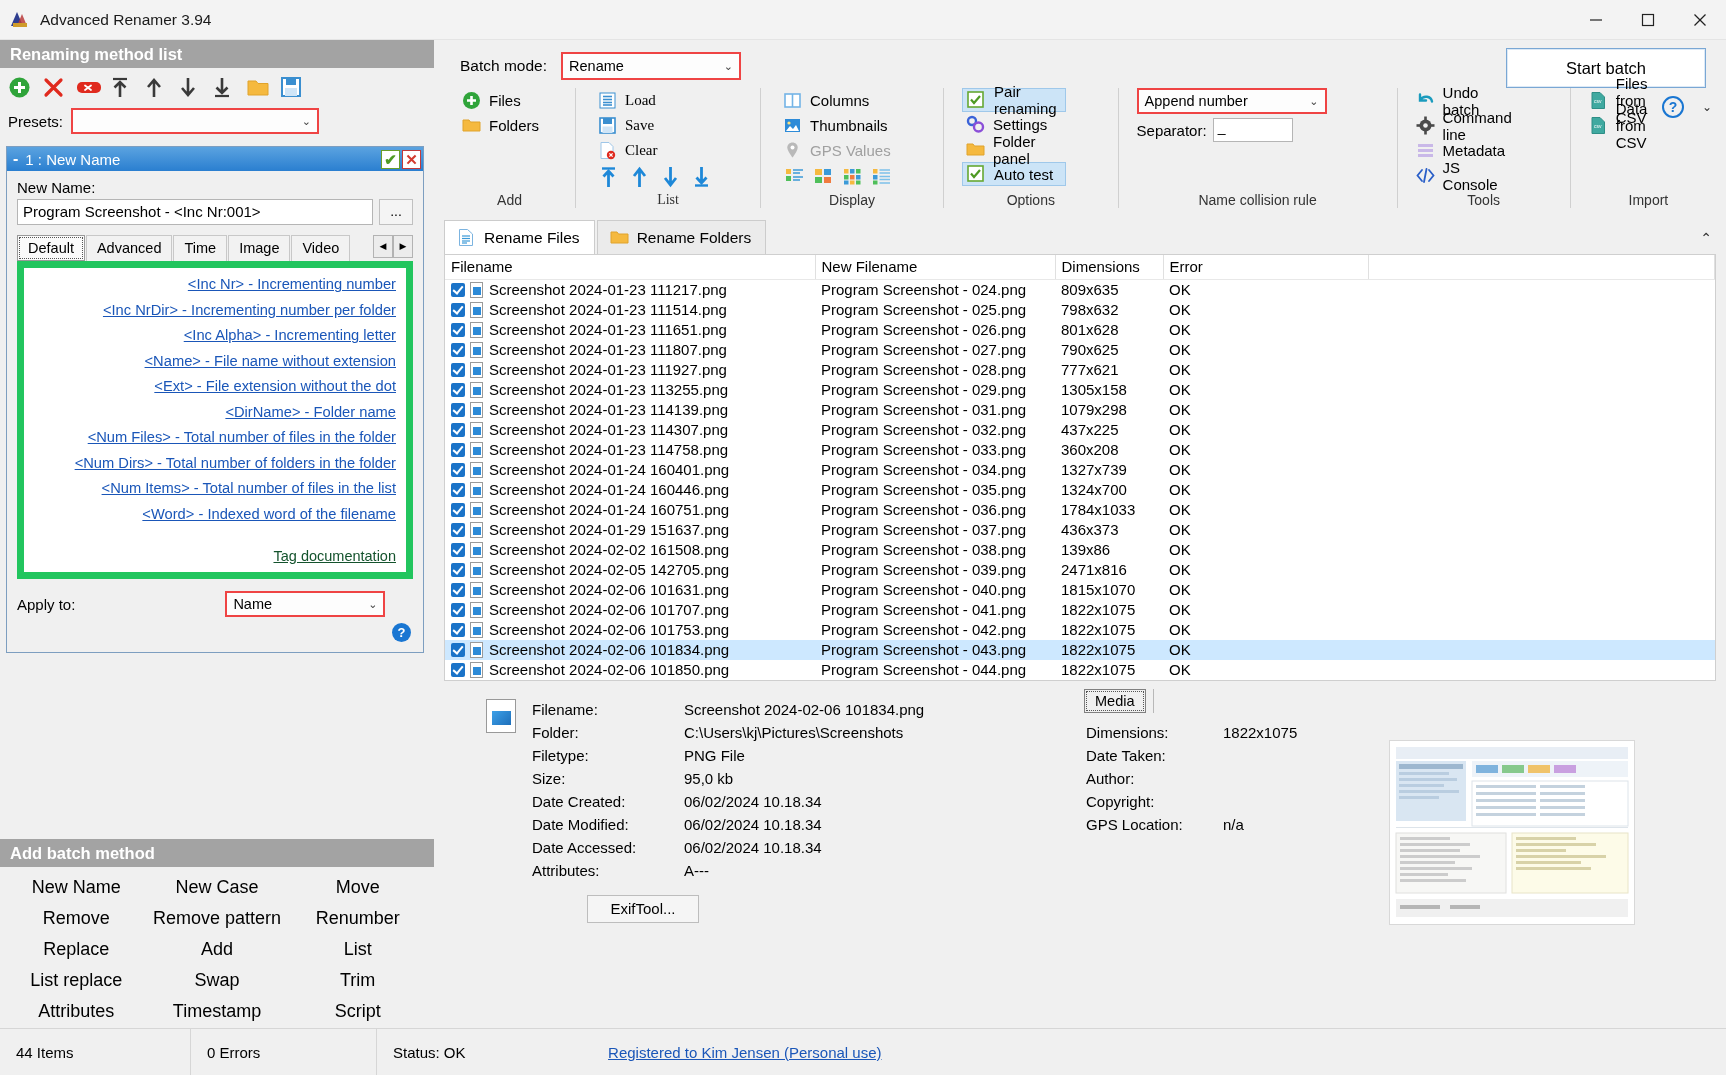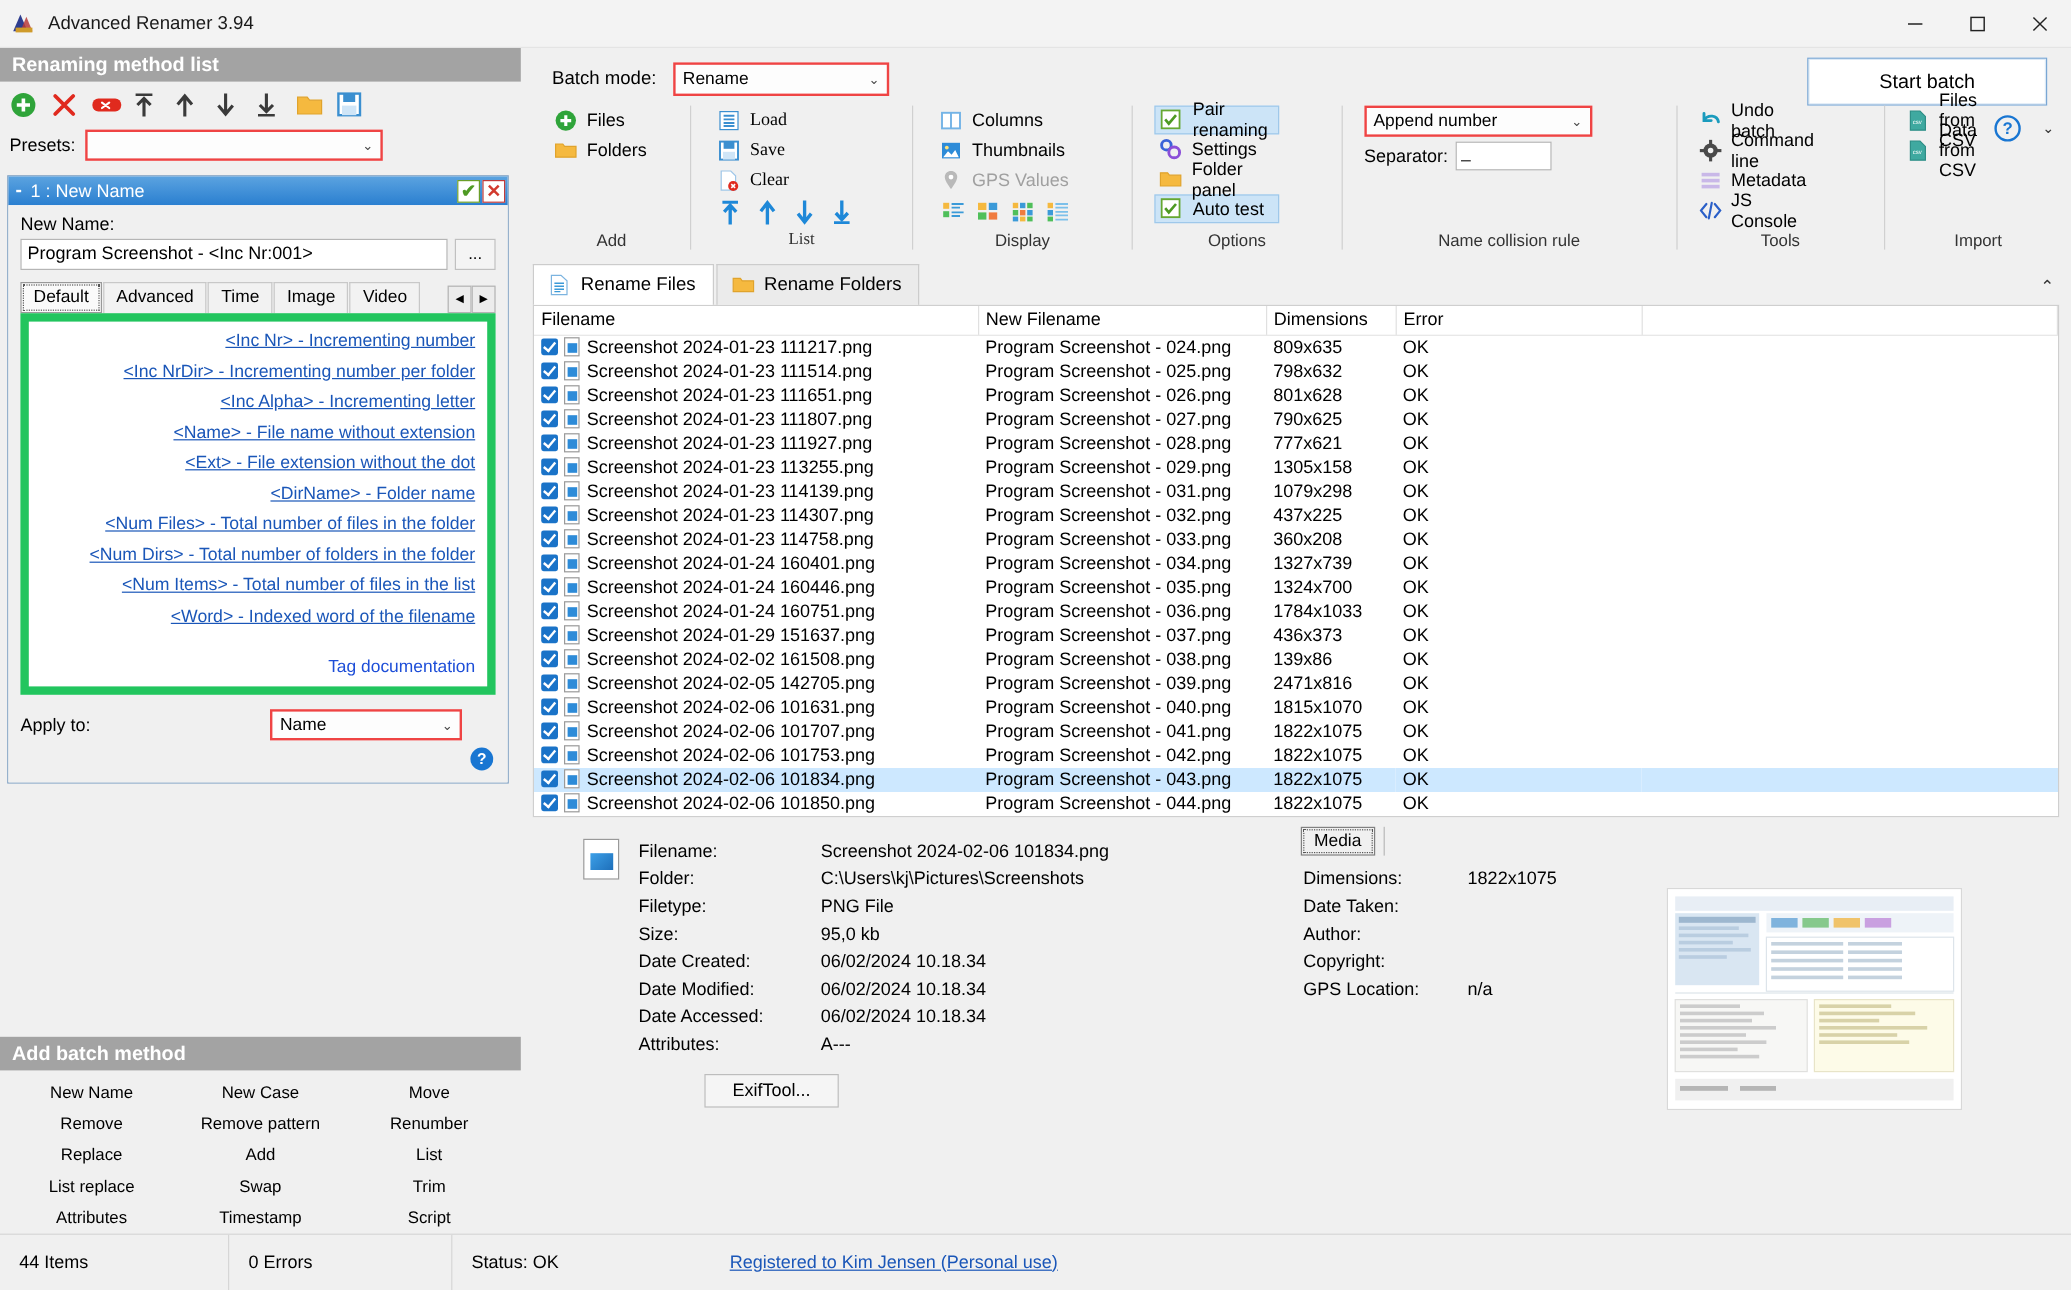--- a/index.html
+++ b/index.html
@@ -82,57 +82,57 @@
   .newname-row { display: flex; gap: 6px; align-items: center;}
   .txtinput {
     flex: 1; height: 26px; border: 1px solid #b5b5b5; background: #fff;
     padding: 0 5px; font-size: 15px; line-height: 24px; font-family: "Liberation Sans", sans-serif;
   }
   .dots-btn {
     width: 34px; height: 26px; border: 1px solid #c0c0c0; background: #f4f4f4;
     font-size: 14px; line-height: 22px; text-align:center;
   }
 
-  .tabstrip { display: flex; margin-top: 10px; align-items: flex-end; gap: 1px;}
+  .tabstrip { display: flex; margin-top: 10px; align-items: flex-start; gap: 1px;}
   .tab {
     border: 1px solid #c8c8c8; border-bottom: none; background: #f2f2f2;
     padding: 4px 10px 4px 10px; font-size: 14.5px; height: 26px;
   }
   .tab.sel { background: #fafafa; border: 1px solid #999; outline: 1px dotted #555; outline-offset: -3px;}
   .tab-navs { margin-left: auto; display: flex;}
   .tab-nav {
     width: 20px; height: 23px; border: 1px solid #b3b3b3; background: #ececec;
     font-size: 9px; text-align: center; line-height: 21px;
   }
   .taglist {
     border: 7px solid #22c55e; background: #fff; height: 318px; padding: 8px 10px;
     position: relative; overflow: hidden; text-align: right;
   }
   .taglink {
     color: #1a56b8; text-decoration: underline; font-size: 14.7px;
     display: block; margin-bottom: 9.5px; cursor: pointer; white-space: nowrap;
   }
   .tagdoc {
-    position: absolute; right: 10px; bottom: 8px; color: #1d4ed8;
-    font-size: 14.5px;
+    position: absolute; right: 10px; bottom: 8px; color: #14532d;
+    text-decoration: underline; font-size: 14.5px;
   }
   .applyto-row { display: flex; align-items: center; margin-top: 12px; gap: 10px;}
   .applyto-row .lbl { font-size: 15px; }
   #applyto-combo { width: 160px; margin-left: 140px;}
   .help-circle {
     width: 19px; height: 19px; border-radius: 50%; background: #1976d2; color: #fff;
     font-size: 13px; font-weight: bold; text-align: center; line-height: 19px;
     margin-left: auto; margin-right: 2px;
   }
 
   
   .abm { position: absolute; left: 0; bottom: 47px; width: 434px; }
   .abm-grid {
     display: grid; grid-template-columns: 1fr 1fr 1fr; row-gap: 10px;
-    padding: 10px 6px 6px 6px; text-align: center; font-size: 14px;
+    padding: 10px 6px 6px 6px; text-align: center; font-size: 18px;
   }
   .abm-grid span { cursor: default; }
 
   
   .main { position: absolute; left: 434px; top: 40px; right: 0; bottom: 47px;}
 
   .batchmode-row { display: flex; align-items: center; padding: 12px 0 0 26px; gap: 14px;}
   .batchmode-row .lbl { font-size: 15.5px; }
   #batchmode-combo { width: 180px; height: 28px;}
 

